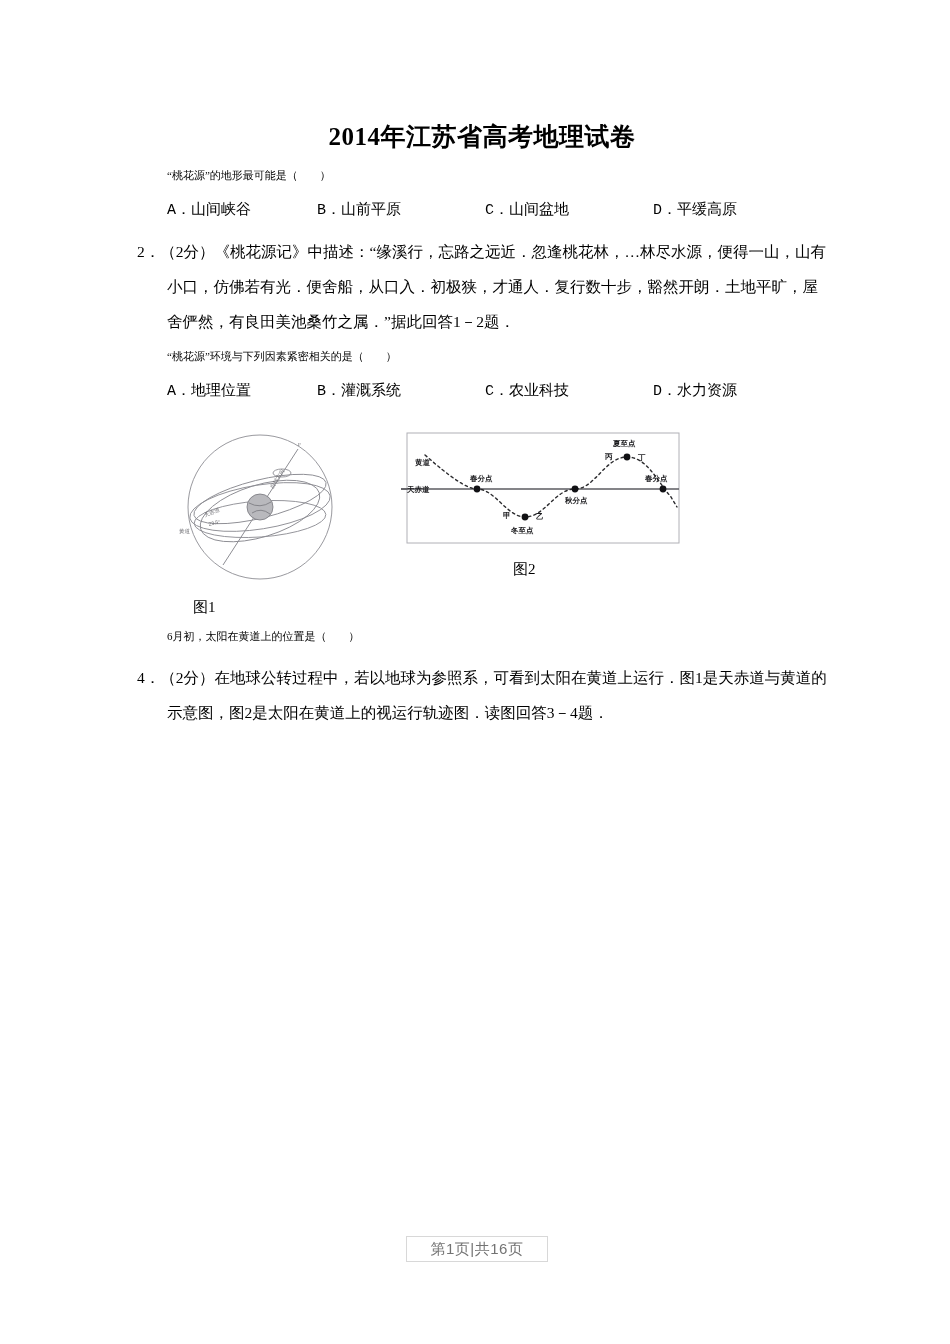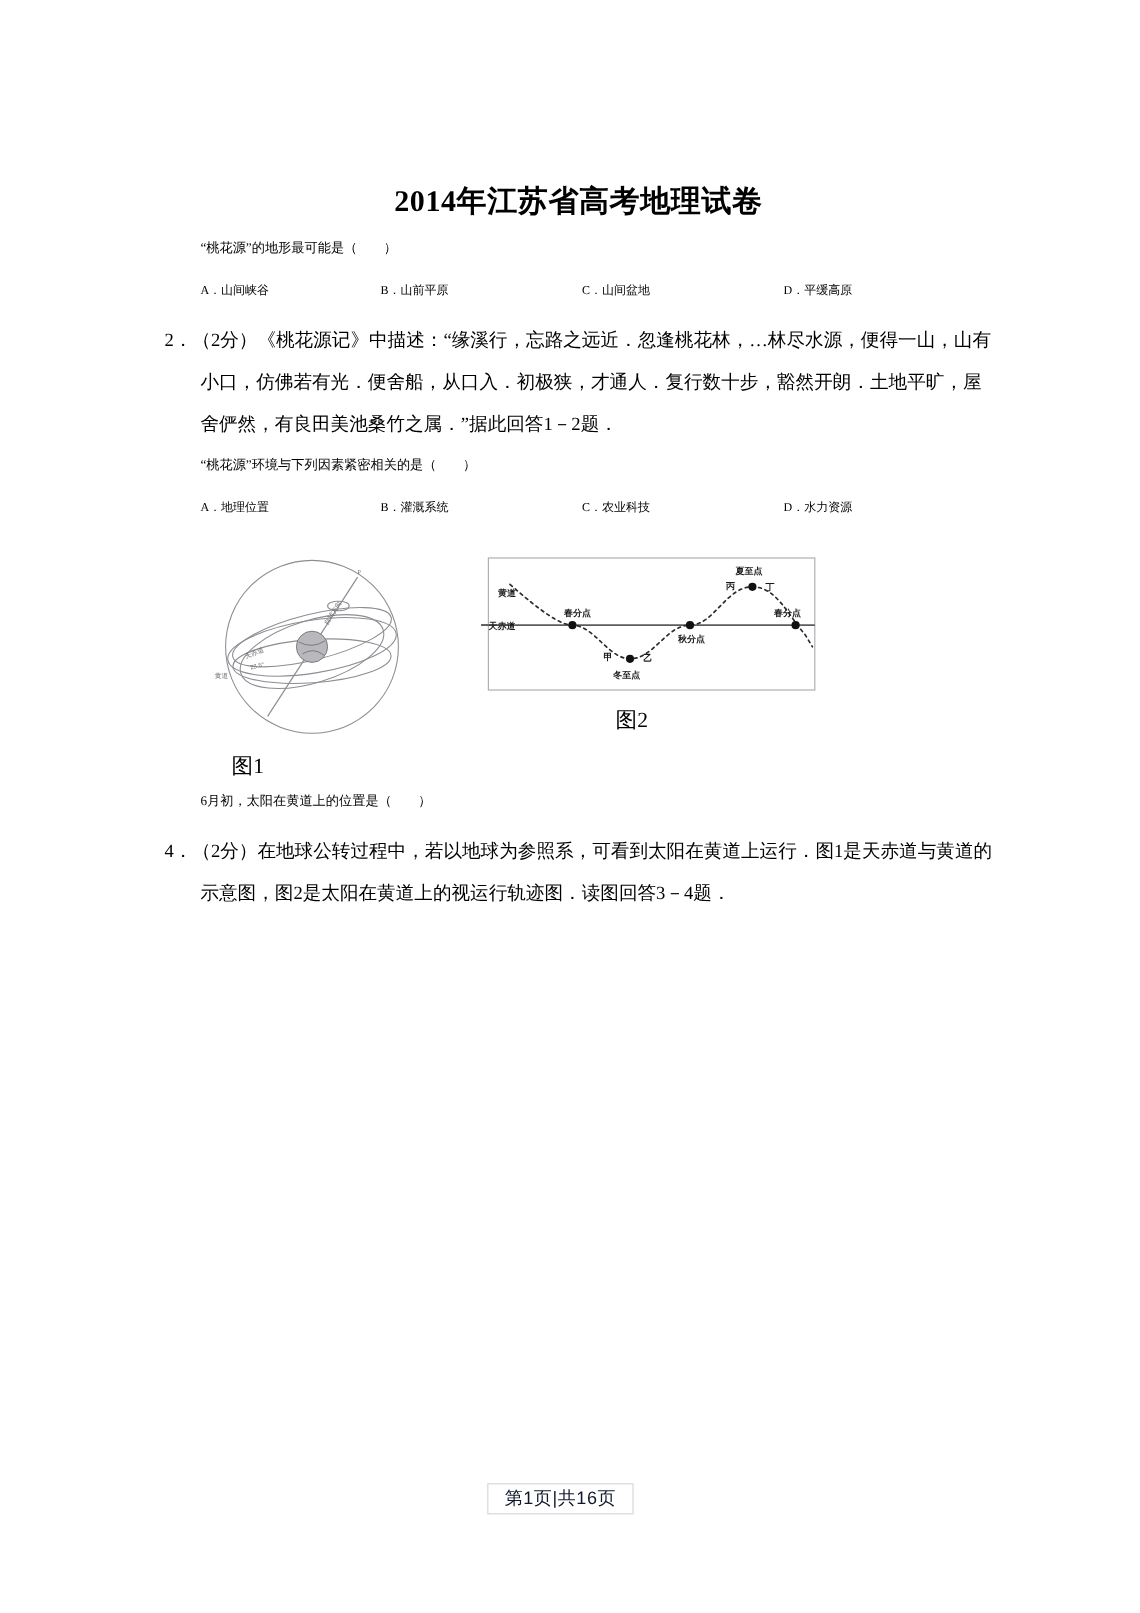--- a/index.html
+++ b/index.html
@@ -17,21 +17,20 @@
     height: 1344px;
     margin: 0 auto;
     background: #ffffff;
     overflow: hidden;
   }
   .content {
     position: absolute;
     left: 137px;
     top: 0;
     width: 690px;
-    margin-top: 32px;
   }
 
   
   .doc-title {
     text-align: center;
     font-size: 25px;
     font-weight: bold;
     letter-spacing: 0.5px;
     margin: 0;
     padding-top: 122px;
@@ -67,23 +66,24 @@
   }
   .sub-line {
     display: block;
     padding-left: 30px;
     font-size: 11px;
     line-height: 35px;
   }
   .options {
     display: block;
     padding-left: 30px;
-    font-size: 10px;
+    font-size: 15px;
     line-height: 35px;
     white-space: nowrap;
+    font-family: Liberation Mono, monospace;
   }
   .opt {
     display: inline-block;
   }
   .opt-a { width: 150px; }
   .opt-b { width: 168px; }
   .opt-c { width: 168px; }
   .opt-d { width: auto; }
 
   
@@ -94,41 +94,41 @@
     margin-top: 14px;
     padding-left: 25px;
   }
   .fig-wrap {
     position: absolute;
     top: 0;
   }
   .fig1-wrap { left: 28px; width: 190px; }
   .fig2-wrap { left: 258px; width: 290px; }
   .fig-caption {
-    font-size: 18px;
+    font-size: 15px;
     text-align: right;
     padding-top: 4px;
   }
   .fig1-caption { padding-left: 28px; }
   .fig2-caption { padding-left: 118px; }
 
   
   .footer {
     position: absolute;
     left: 406px;
     top: 1236px;
-    width: 122px;
+    width: 142px;
     height: 26px;
     border: 1px solid #d8d8d8;
     box-sizing: border-box;
     font-size: 15px;
     line-height: 24px;
     text-align: center;
     font-family: "Liberation Sans", "DejaVu Sans", sans-serif;
-    color: #0f172a;
+    color: #737373;
     letter-spacing: 0.5px;
   }
 
   svg { display: block; }
 </style>
 </head>
 <body>
 
 <div class="page">
 

